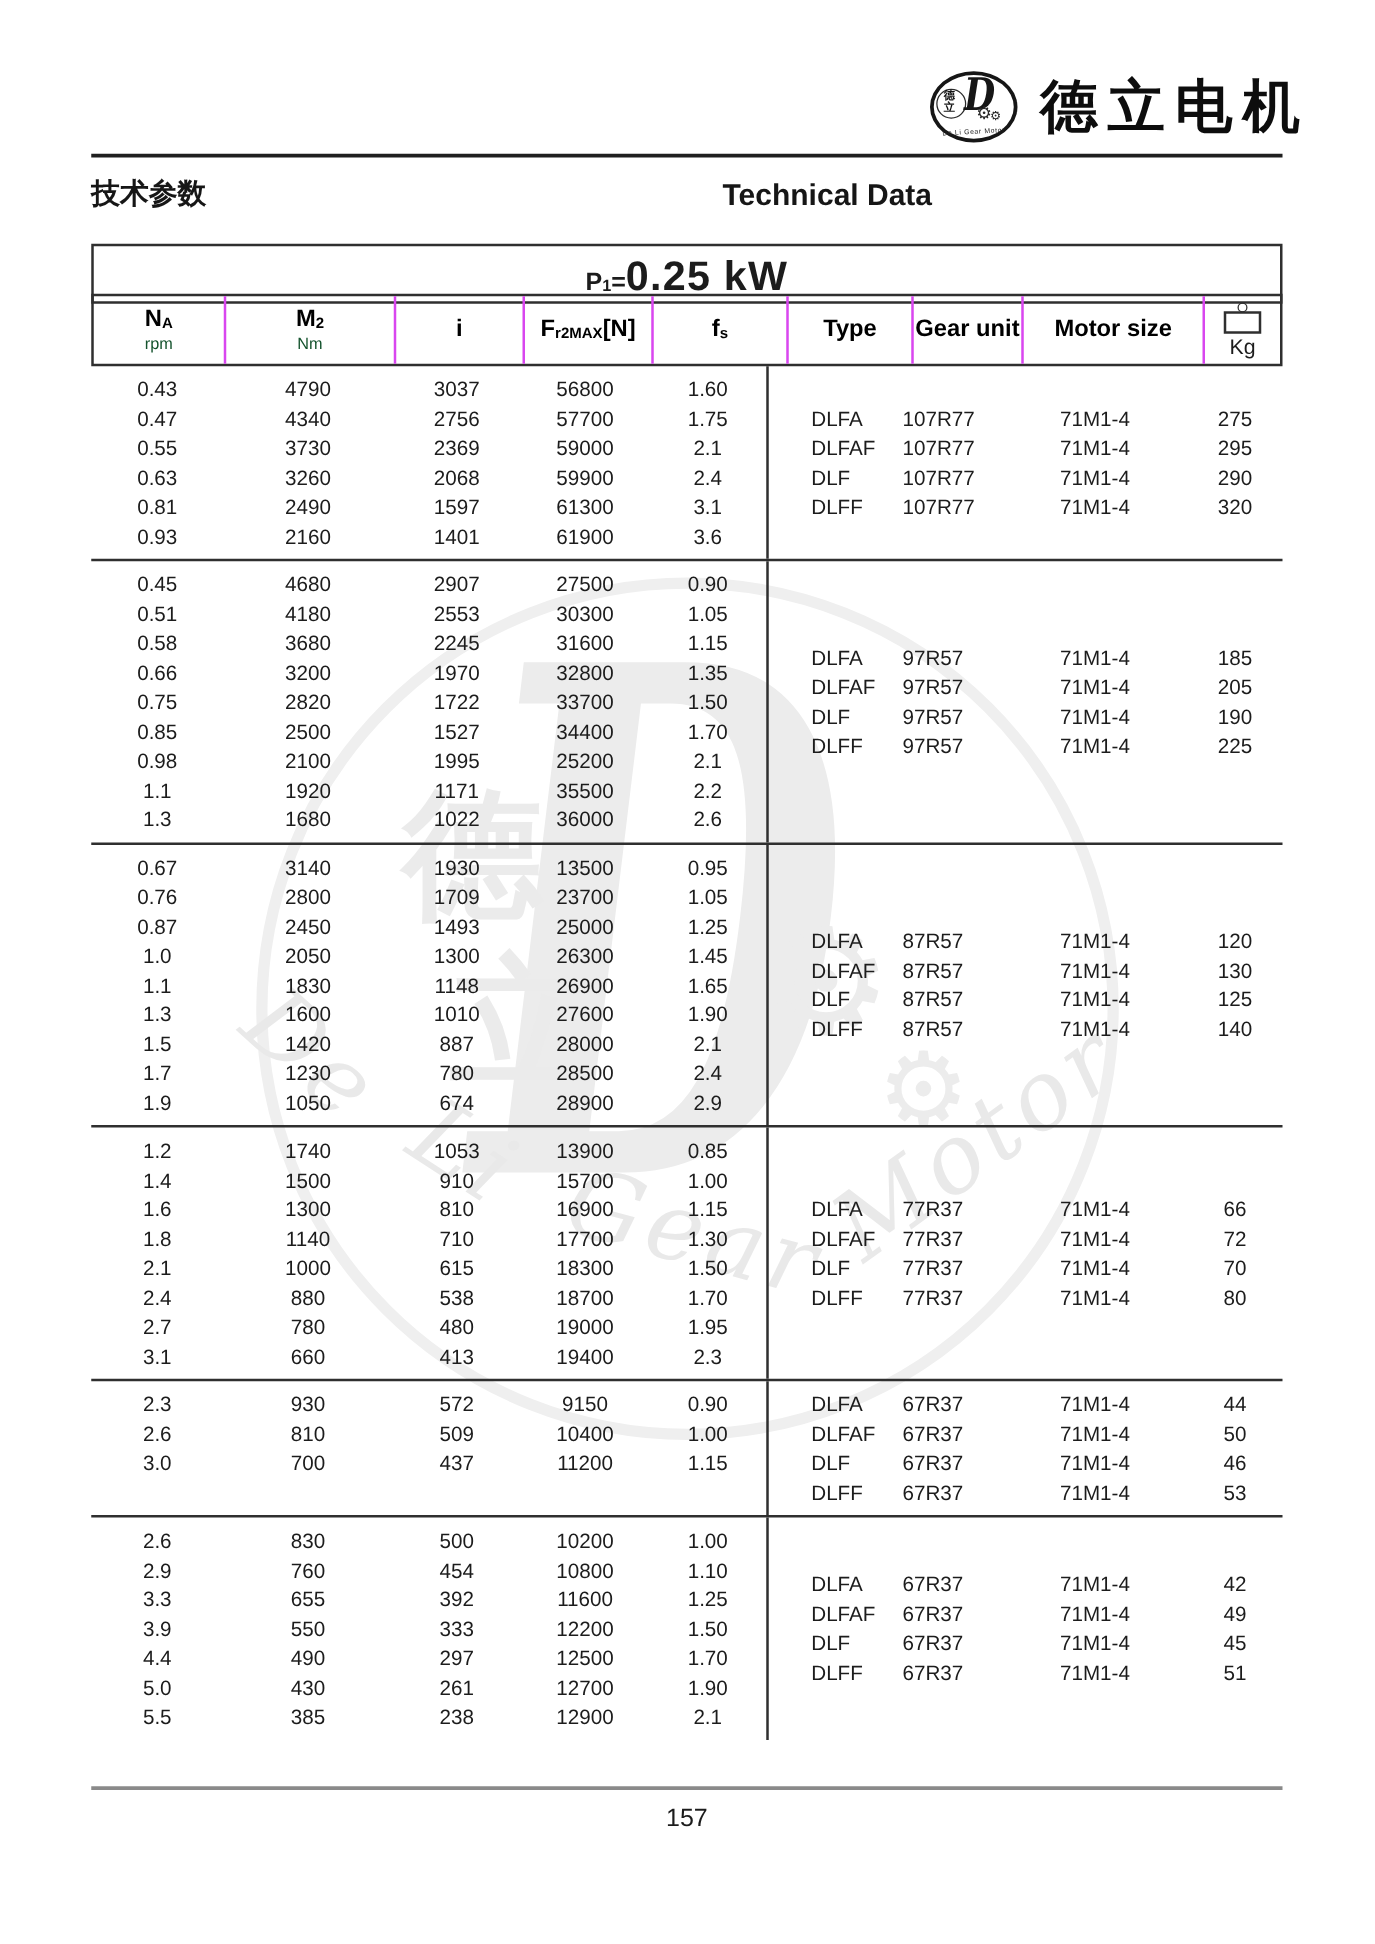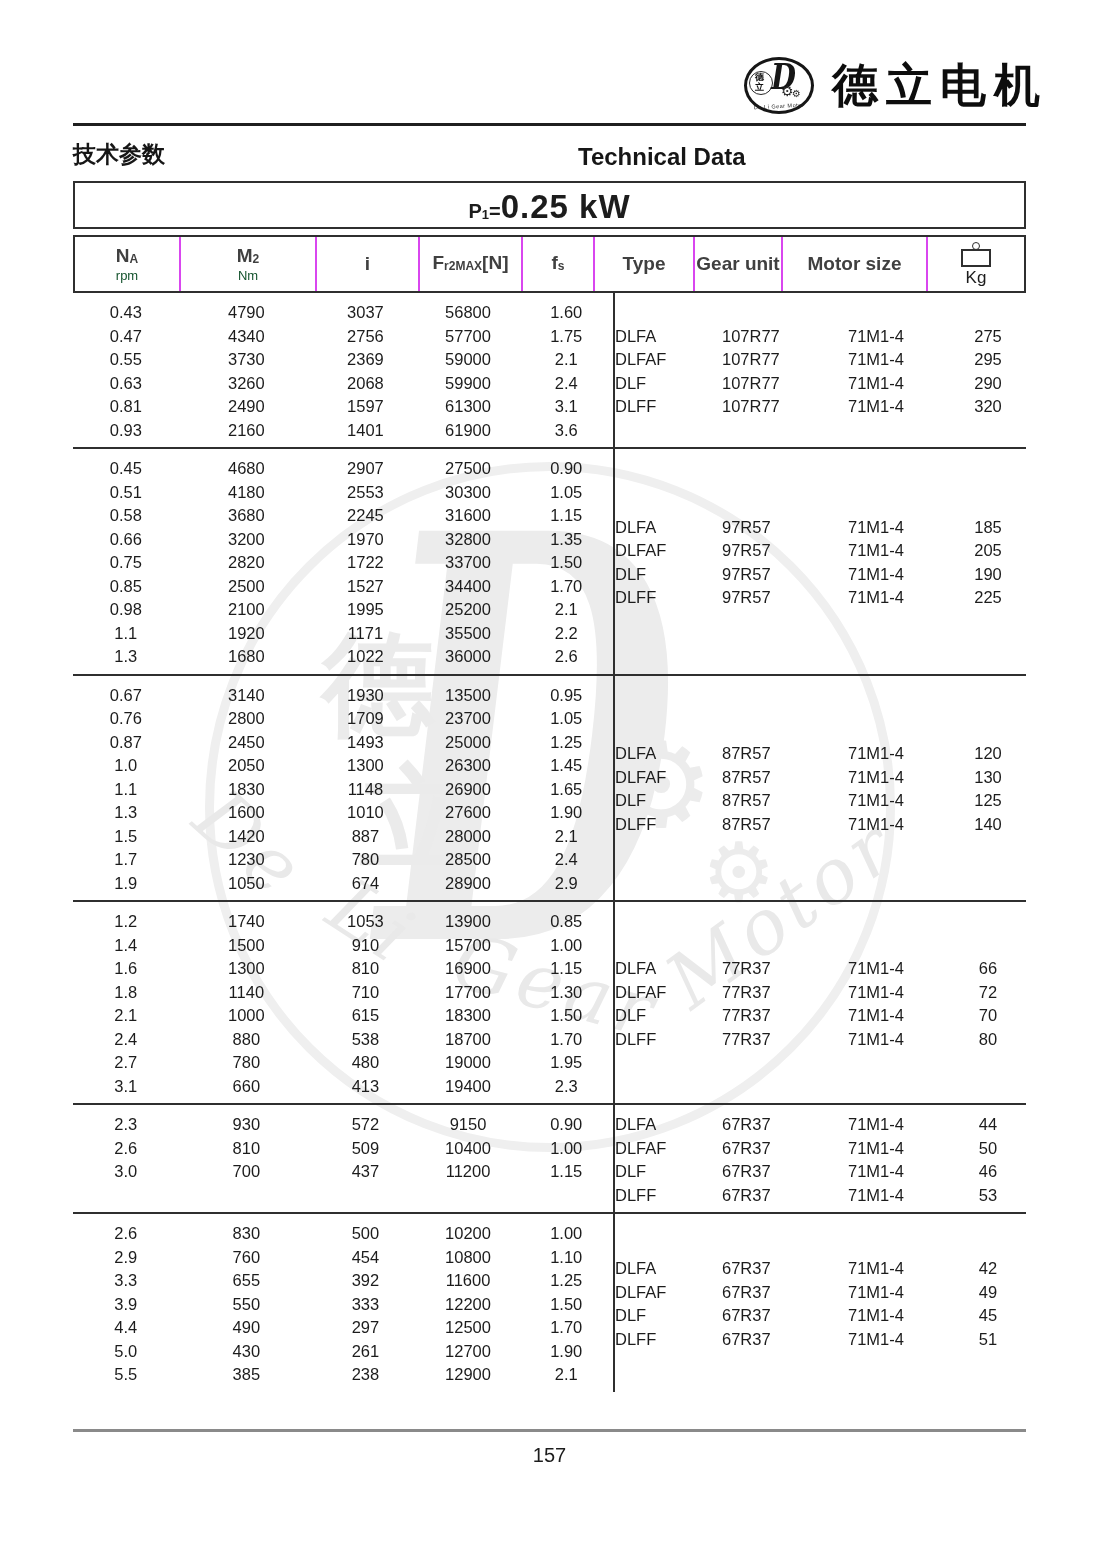--- a/index.html
+++ b/index.html
@@ -42,55 +42,55 @@
   .lb-gear-1{left:34px;top:24px;font-size:14px;}
   .lb-gear-2{left:45px;top:29px;font-size:10px;}
   .lb-arc{position:absolute;left:0;bottom:2px;width:100%;text-align:center;
     font-size:5.5px;letter-spacing:.5px;color:#222;transform:rotate(-3deg);white-space:nowrap;}
   .brand-name{position:absolute;left:832px;top:62px;font-family:"DejaVu Serif",serif;
     font-weight:bold;font-size:46px;line-height:1;letter-spacing:8px;color:#0d0d0d;white-space:nowrap;}
   
   .top-rule{position:absolute;left:73px;top:123px;width:953px;height:3px;background:#1f1f1f;}
   .title-cn{position:absolute;left:73px;top:139px;font-size:23px;font-weight:bold;color:#161616;}
   .title-en{position:absolute;left:578px;top:143px;font-size:24px;font-weight:bold;color:#161616;}
-  .power-box{position:absolute;left:73px;top:181px;width:953px;height:48px;box-sizing:border-box;
+  .power-box{position:absolute;left:73px;top:195px;width:953px;height:48px;box-sizing:border-box;
     border:2px solid #2f2f2f;display:flex;align-items:baseline;justify-content:center;padding-top:5px;}
   .p-small{font-size:20px;font-weight:bold;}
   .p-small sub{font-size:13px;vertical-align:baseline;position:relative;bottom:-1px;}
   .p-big{font-size:33px;font-weight:bold;letter-spacing:1px;}
   
   .thead{position:absolute;left:73px;top:235px;width:953px;height:58px;box-sizing:border-box;
     border:2px solid #2f2f2f;display:flex;}
   .h-cell{box-sizing:border-box;border-left:2px solid #d946ef;display:flex;flex-direction:column;
     align-items:center;justify-content:center;}
   .h-cell:first-child{border-left:none;}
-  .hc0{width:104px;}.hc1{width:136px;}.hc2{width:103px;}.hc3{width:103px;}.hc4{width:72px;}
+  .hc0{width:104px;}.hc1{width:136px;}.hc2{width:103px;}.hc3{width:103px;}.hc4{width:108px;}
   .hc5{width:100px;}.hc6{width:88px;}.hc7{width:145px;}.hc8{flex:1;}
-  .h-main{font-size:19px;font-weight:bold;line-height:20px;color:#404040;}
+  .h-main{font-size:19px;font-weight:bold;line-height:20px;color:#000000;}
   .h-main sub{font-size:12px;vertical-align:baseline;position:relative;bottom:-1px;}
   .h-unit{font-size:13px;font-weight:400;line-height:15px;color:#14532d;}
   .weight-icon{position:relative;width:30px;height:18px;border:2px solid #2f2f2f;
     box-sizing:border-box;margin-top:9px;}
   .weight-icon::before{content:"";position:absolute;left:50%;top:-9px;margin-left:-4px;
     width:6px;height:6px;border:1.5px solid #2f2f2f;border-radius:50%;}
   .h-kg{font-size:17px;font-weight:400;line-height:20px;margin-top:1px;}
   
   .tbody{position:absolute;left:73px;top:293px;width:953px;}
   .group{display:flex;border-bottom:2px solid #2f2f2f;}
   .group.last{border-bottom:none;}
   .g-left{width:542px;box-sizing:border-box;border-right:2px solid #2f2f2f;
     padding:8px 0 5px 0;}
   .g-right{flex:1;display:flex;flex-direction:column;justify-content:center;
     padding:8px 0 5px 0;}
   .d-row,.v-row{display:flex;}
   .d-cell,.v-cell{height:23.5px;line-height:23.5px;font-size:16.5px;color:#1c1c1c;
     box-sizing:border-box;white-space:nowrap;}
   .d-cell{text-align:center;}
   .c0{width:106px;}.c1{width:136px;}.c2{width:103px;}.c3{width:103px;}.c4{width:94px;}
-  .v0{width:90px;}
+  .v0{width:90px;padding-left:34px;}
   .v1{width:100px;padding-left:17px;}
   .v2{width:145px;padding-left:43px;}
   .v3{width:76px;text-align:center;}
   
   .footer-rule{position:absolute;left:73px;top:1429px;width:953px;height:3px;background:#8a8a8a;}
   .page-number{position:absolute;left:73px;top:1444px;width:953px;text-align:center;
     font-size:20px;color:#1c1c1c;}
 </style>
 </head>
 <body>

